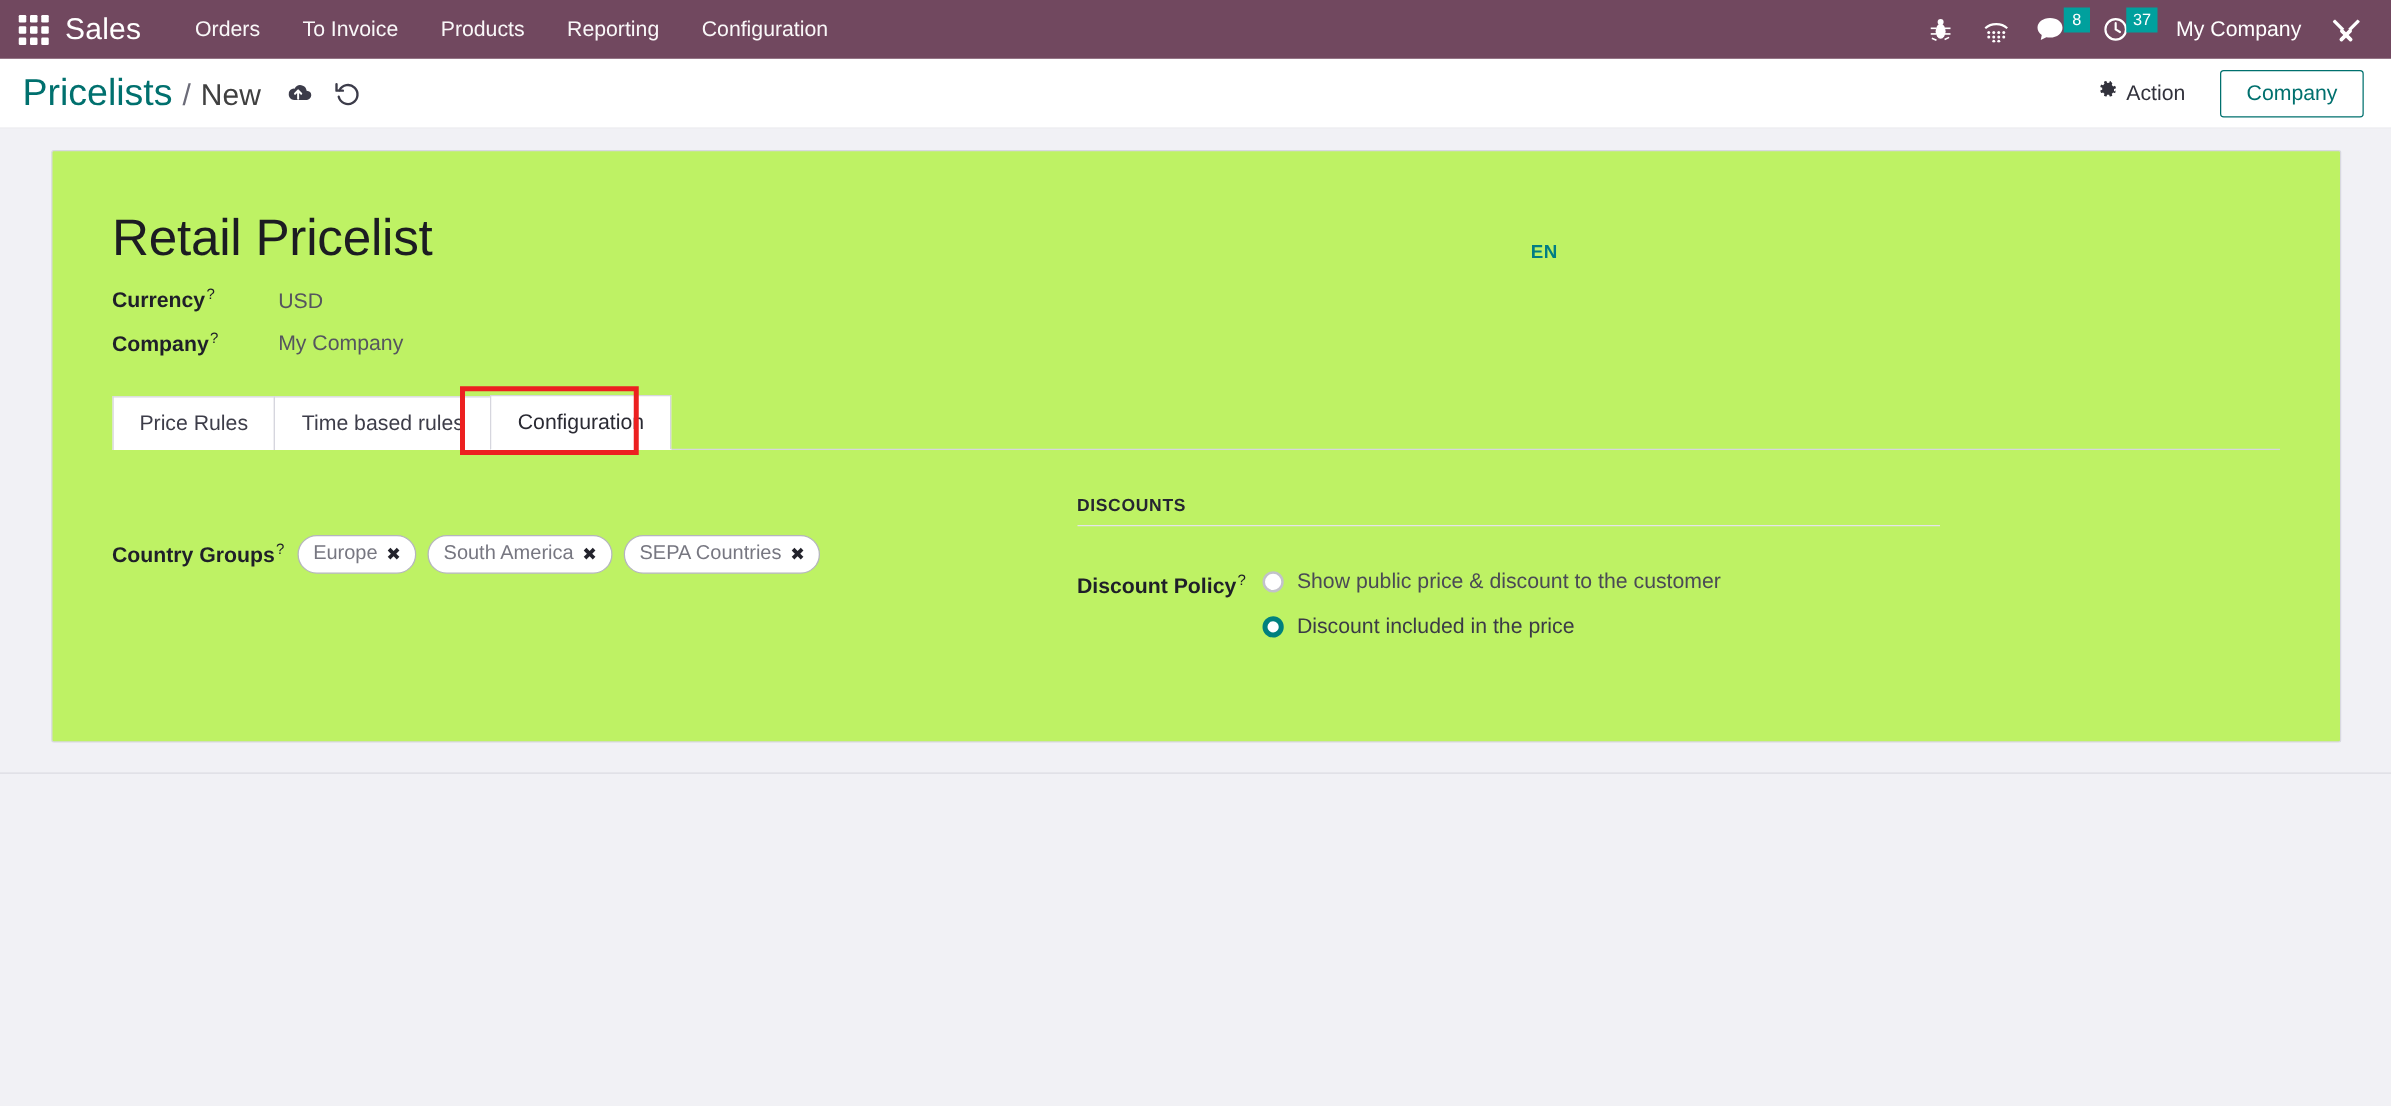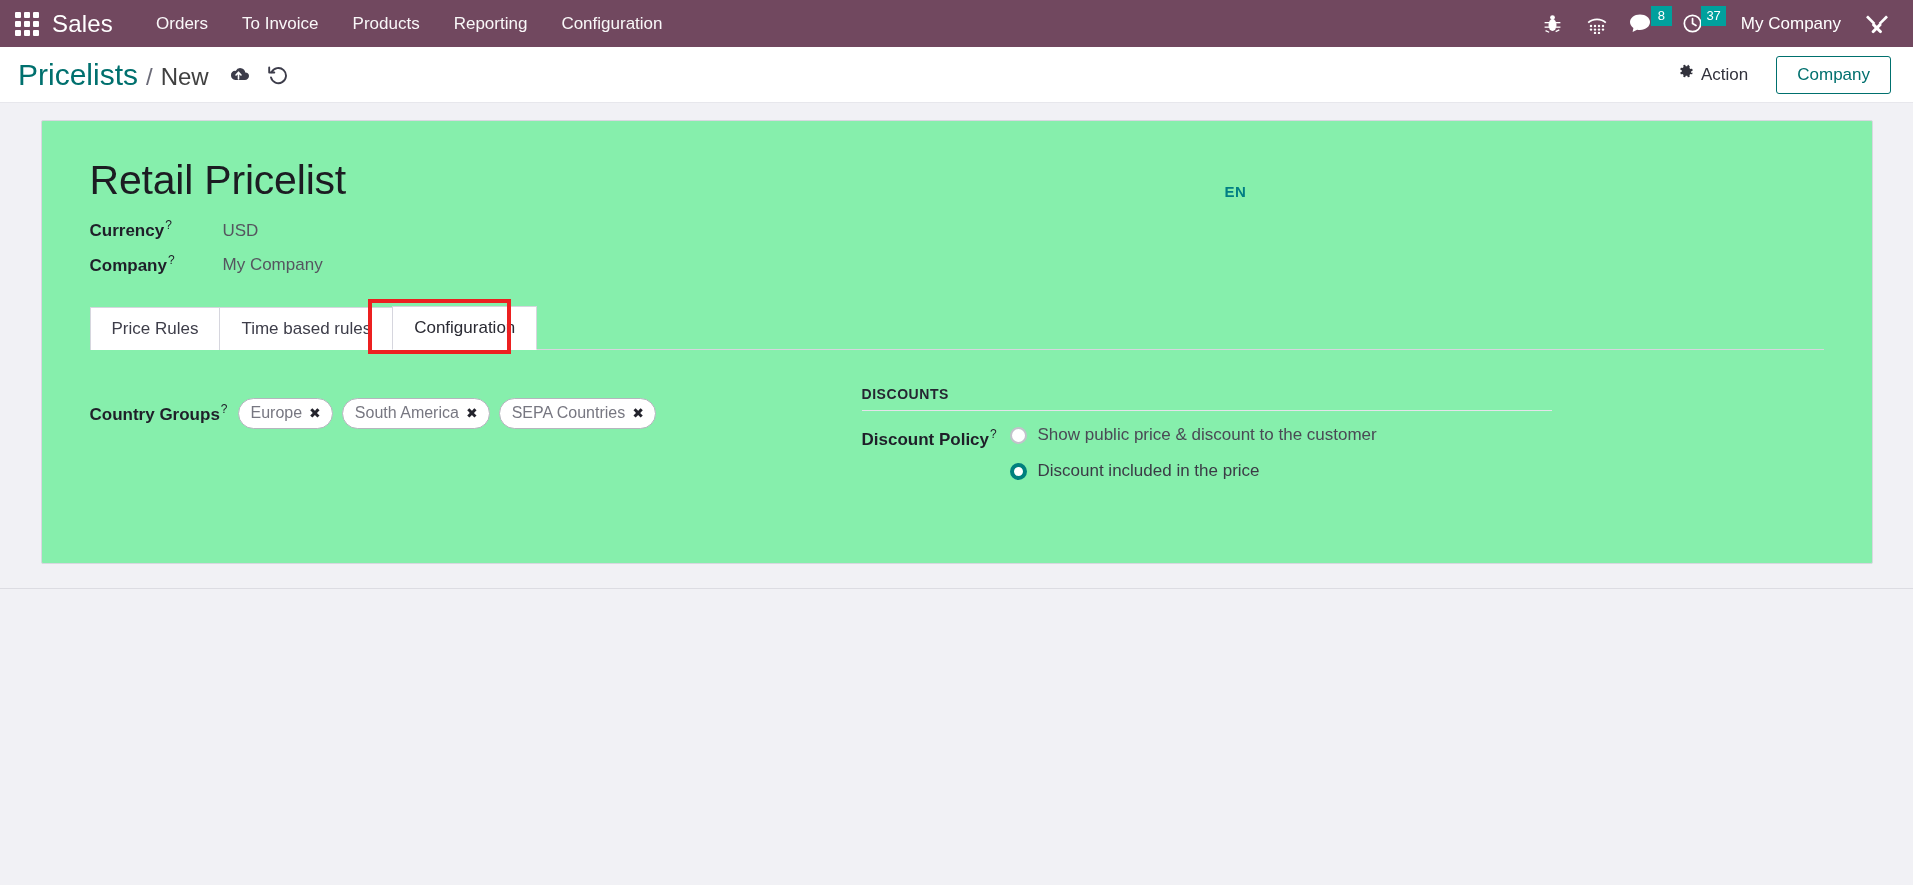--- a/index.html
+++ b/index.html
@@ -166,24 +166,24 @@
   
   .page-body {
     background: #F1F1F5;
     height: 832px;
     padding: 17px 0 0 0;
     overflow: hidden;
   }
   .o-sheet {
     width: 1832px;
     margin: 0 auto;
-    background: #86efac;
+    background: #bef264;
     border: 1px solid #d8d8e0;
     border-radius: 2px;
-    padding: 26px 48px 34px 48px;
+    padding: 36px 48px 34px 48px;
     position: relative;
   }
 
   .title-row { position: relative; }
   .form-title {
     font-size: 41px;
     font-weight: 400;
     color: #1c1c22;
     line-height: 1.15;
     letter-spacing: -.2px;
@@ -292,21 +292,21 @@
     left: -10px;
     top: -10px;
     width: 190px;
     height: 44px;
     pointer-events: none;
   }
 
   .group-row {
     display: flex;
     align-items: flex-start;
-    margin-top: 12px;
+    margin-top: 32px;
   }
   .group-label {
     font-size: 17px;
     font-weight: 700;
     color: #1f1f29;
     flex: none;
     padding-top: 4px;
   }
   .group-label.w-avail { width: 148px; }
   .group-label.w-disc  { width: 148px; }

